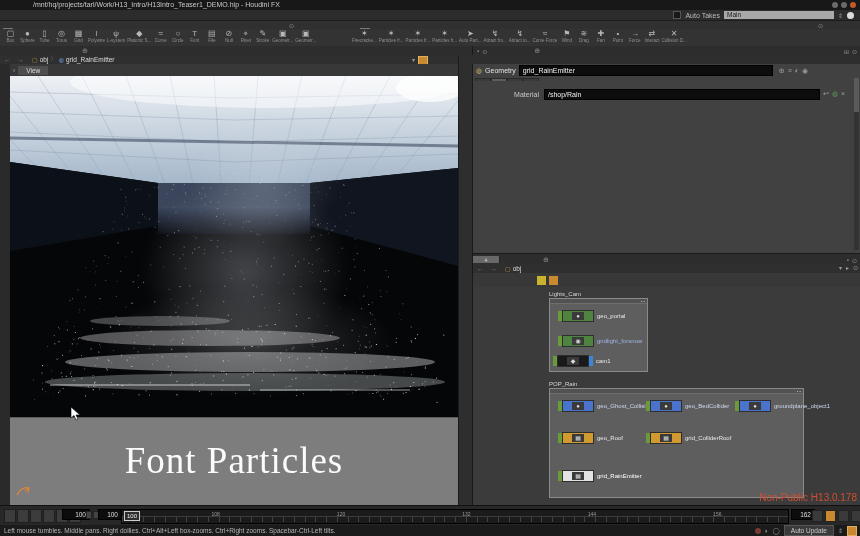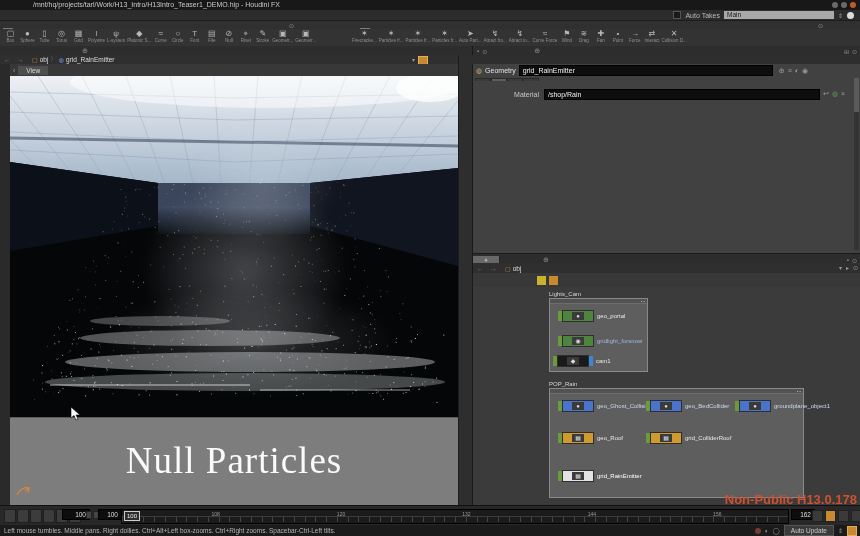--- a/index.html
+++ b/index.html
@@ -97,21 +97,21 @@
   .netbox{position:absolute;background:#5e5e5e;border:1px solid #8a8a8a;}
   .netbox .bar{position:absolute;left:0;top:0;right:0;height:4px;background:#525252;border-bottom:1px solid #6e6e6e;}
   .netbox .bar .dots{position:absolute;right:2px;top:0;font-size:4px;color:#bbb;}
   .boxtitle{position:absolute;font-size:6px;color:#d8d8d8;}
   .nnode{position:absolute;display:flex;align-items:center;height:10px;}
   .nflag{width:4px;height:10px;background:#6a9a3c;display:block;}
   .nbody{width:30px;height:10px;display:flex;align-items:center;justify-content:center;border:1px solid #2e2e2e;}
   .nicon{font-size:6px;color:#0e0e0e;background:#3a3a3a;color:#ddd;width:12px;height:8px;line-height:8px;text-align:center;display:block;}
   .nflag2{width:4px;height:10px;display:block;}
   .nlabel{font-size:6px;color:#e8e8e8;margin-left:3px;white-space:nowrap;}
-  #watermark{left:0;top:0;position:absolute;right:4px;top:205px;left:auto;font-size:13px;color:#cf5030;font-weight:bold;}
+  #watermark{left:0;top:0;position:absolute;right:4px;top:205px;left:auto;font-size:10px;color:#cf5030;font-weight:normal;}
   
   #playbar{left:0;top:505px;width:860px;height:20px;background:#282828;border-top:1px solid #111;}
   #transport{position:absolute;left:4px;top:3px;display:flex;gap:1px;}
   .tbtn{min-width:8px;height:12px;background:#3c3c3c;border:1px solid #1e1e1e;font-size:4.5px;color:#bbb;display:flex;align-items:center;justify-content:center;padding:0 1px;}
   .ffield{background:#0d0d0d;border:1px solid #000;color:#ddd;font-size:6.5px;text-align:right;padding:1px 3px;position:absolute;top:3px;}
   #f1{left:62px;width:20px;}
   #f2{left:98px;width:16px;}
   #f3{left:791px;width:16px;}
   #microbtns{position:absolute;left:86px;top:5px;display:flex;gap:1px;}
   #microbtns i{width:4px;height:6px;background:#444;border:1px solid #222;display:block;}
@@ -453,21 +453,21 @@
         <rect x="250" y="313" width="150" height="2" fill="#ffffff" opacity="0.3"></rect>
       </g>
     </svg>
     <div class="blob b1"></div>
     <div class="blob b2"></div>
     <div class="blob b3"></div>
     <div id="pdots" style="width: 1px; height: 1px; box-shadow: rgba(236, 239, 242, 0.47) 251.3px 217.9px 0px, rgba(236, 239, 242, 0.19) 315.9px 249px 0px, rgba(236, 239, 242, 0.5) 111.8px 137.8px 0px, rgba(236, 239, 242, 0.26) 299.7px 241.7px 0px, rgba(236, 239, 242, 0.71) 63.5px 303.9px 0px, rgba(236, 239, 242, 0.09) 212.1px 161.5px 0px, rgba(236, 239, 242, 0.2) 337.7px 317.6px 0px, rgba(236, 239, 242, 0.26) 168px 230.5px 0px, rgba(236, 239, 242, 0.44) 226.9px 262.2px 0px, rgba(236, 239, 242, 0.47) 59.4px 223.9px 0px, rgba(236, 239, 242, 0.27) 305.4px 292.6px 0px, rgba(236, 239, 242, 0.15) 325.2px 196.8px 0px, rgba(236, 239, 242, 0.3) 317.1px 147px 0px, rgba(236, 239, 242, 0.16) 114px 134.2px 0px, rgba(236, 239, 242, 0.44) 165.4px 235.9px 0px, rgba(236, 239, 242, 0.15) 329.4px 232.2px 0px, rgba(236, 239, 242, 0.42) 175px 116.4px 0px, rgba(236, 239, 242, 0.39) 123.7px 271.7px 0px, rgba(236, 239, 242, 0.18) 137.6px 88.9px 0px, rgba(236, 239, 242, 0.4) 243.4px 317.2px 0px, rgba(236, 239, 242, 0.11) 174.9px 233.1px 0px, rgba(236, 239, 242, 0.17) 301.9px 196px 0px, rgba(236, 239, 242, 0.44) 283.6px 217.1px 0px, rgba(236, 239, 242, 0.09) 220.9px 180.7px 0px, rgba(236, 239, 242, 0.64) 169.6px 210.1px 0px, rgba(236, 239, 242, 0.65) 334.3px 219px 0px, rgba(236, 239, 242, 0.15) 253.6px 219.4px 0px, rgba(236, 239, 242, 0.58) 342.5px 243.3px 0px, rgba(236, 239, 242, 0.2) 282.5px 286.1px 0px, rgba(236, 239, 242, 0.18) 215.8px 113.7px 0px, rgba(236, 239, 242, 0.14) 290.9px 198.2px 0px, rgba(236, 239, 242, 0.1) 236.6px 202.1px 0px, rgba(236, 239, 242, 0.57) 412px 307.4px 0px, rgba(236, 239, 242, 0.21) 232.2px 196.3px 0px, rgba(236, 239, 242, 0.43) 163.3px 108.1px 0px, rgba(236, 239, 242, 0.19) 258.9px 147.2px 0px, rgba(236, 239, 242, 0.16) 309px 288.7px 0px, rgba(236, 239, 242, 0.26) 242.4px 269.4px 0px, rgba(236, 239, 242, 0.14) 335.2px 299.5px 0px, rgba(236, 239, 242, 0.17) 163.3px 130.5px 0px, rgba(236, 239, 242, 0.16) 294.9px 141.4px 0px, rgba(236, 239, 242, 0.06) 192.1px 106.6px 0px, rgba(236, 239, 242, 0.13) 305.3px 110.5px 0px, rgba(236, 239, 242, 0.33) 301px 160.8px 0px, rgba(236, 239, 242, 0.52) 198.6px 253.7px 0px, rgba(236, 239, 242, 0.44) 200.7px 163.9px 0px, rgba(236, 239, 242, 0.12) 345.2px 171.3px 0px, rgba(236, 239, 242, 0.6) 353.2px 219.6px 0px, rgba(236, 239, 242, 0.14) 352.3px 289.3px 0px, rgba(236, 239, 242, 0.32) 194.1px 172.8px 0px, rgba(236, 239, 242, 0.49) 285.9px 238px 0px, rgba(236, 239, 242, 0.25) 258.5px 101.9px 0px, rgba(236, 239, 242, 0.07) 179.5px 120.8px 0px, rgba(236, 239, 242, 0.2) 110.9px 243.8px 0px, rgba(236, 239, 242, 0.06) 267.7px 113.4px 0px, rgba(236, 239, 242, 0.35) 84.9px 289px 0px, rgba(236, 239, 242, 0.49) 182.1px 245.7px 0px, rgba(236, 239, 242, 0.1) 340px 241.3px 0px, rgba(236, 239, 242, 0.24) 131px 95.5px 0px, rgba(236, 239, 242, 0.35) 105.2px 265.4px 0px, rgba(236, 239, 242, 0.4) 118.1px 152.4px 0px, rgba(236, 239, 242, 0.36) 107.7px 244.5px 0px, rgba(236, 239, 242, 0.1) 311.1px 122.7px 0px, rgba(236, 239, 242, 0.26) 376.5px 215.2px 0px, rgba(236, 239, 242, 0.14) 254.2px 261.3px 0px, rgba(236, 239, 242, 0.28) 85.1px 208.4px 0px, rgba(236, 239, 242, 0.25) 120.5px 226.6px 0px, rgba(236, 239, 242, 0.32) 247.3px 182.4px 0px, rgba(236, 239, 242, 0.34) 215.2px 117.4px 0px, rgba(236, 239, 242, 0.37) 292.5px 108.8px 0px, rgba(236, 239, 242, 0.16) 307.4px 239.5px 0px, rgba(236, 239, 242, 0.25) 364.3px 243.2px 0px, rgba(236, 239, 242, 0.51) 273.2px 198.2px 0px, rgba(236, 239, 242, 0.41) 249.9px 106.8px 0px, rgba(236, 239, 242, 0.1) 117.2px 128.2px 0px, rgba(236, 239, 242, 0.31) 336.3px 154.4px 0px, rgba(236, 239, 242, 0.2) 282.3px 213.2px 0px, rgba(236, 239, 242, 0.53) 268.7px 226.9px 0px, rgba(236, 239, 242, 0.21) 317.7px 308.9px 0px, rgba(236, 239, 242, 0.12) 329.1px 141px 0px, rgba(236, 239, 242, 0.09) 328.2px 176px 0px, rgba(236, 239, 242, 0.27) 160.5px 222.7px 0px, rgba(236, 239, 242, 0.22) 183.3px 159.6px 0px, rgba(236, 239, 242, 0.45) 94.7px 179.2px 0px, rgba(236, 239, 242, 0.33) 333.6px 291.8px 0px, rgba(236, 239, 242, 0.15) 168.6px 154.3px 0px, rgba(236, 239, 242, 0.4) 119.4px 307.5px 0px, rgba(236, 239, 242, 0.45) 351.1px 232.3px 0px, rgba(236, 239, 242, 0.13) 340.4px 149.6px 0px, rgba(236, 239, 242, 0.56) 313.9px 212.7px 0px, rgba(236, 239, 242, 0.43) 132px 137.9px 0px, rgba(236, 239, 242, 0.6) 52.6px 312px 0px, rgba(236, 239, 242, 0.29) 253.2px 165.8px 0px, rgba(236, 239, 242, 0.14) 70.5px 309.7px 0px, rgba(236, 239, 242, 0.43) 246.6px 157.7px 0px, rgba(236, 239, 242, 0.61) 167.6px 239.8px 0px, rgba(236, 239, 242, 0.47) 280.2px 309.5px 0px, rgba(236, 239, 242, 0.19) 315.9px 117.8px 0px, rgba(236, 239, 242, 0.46) 173.7px 170.6px 0px, rgba(236, 239, 242, 0.66) 213.4px 295px 0px, rgba(236, 239, 242, 0.38) 301.8px 89.9px 0px, rgba(236, 239, 242, 0.29) 299.9px 163.7px 0px, rgba(236, 239, 242, 0.41) 212.4px 176.3px 0px, rgba(236, 239, 242, 0.46) 288.1px 185.3px 0px, rgba(236, 239, 242, 0.28) 307.6px 115.4px 0px, rgba(236, 239, 242, 0.5) 324.6px 149.7px 0px, rgba(236, 239, 242, 0.17) 406.2px 285.1px 0px, rgba(236, 239, 242, 0.51) 188.4px 170.8px 0px, rgba(236, 239, 242, 0.25) 390.5px 243.2px 0px, rgba(236, 239, 242, 0.34) 189.2px 116.9px 0px, rgba(236, 239, 242, 0.53) 368.9px 171.9px 0px, rgba(236, 239, 242, 0.48) 306.4px 173.4px 0px, rgba(236, 239, 242, 0.17) 246px 187.6px 0px, rgba(236, 239, 242, 0.43) 84.5px 305.7px 0px, rgba(236, 239, 242, 0.62) 135.7px 314.3px 0px, rgba(236, 239, 242, 0.52) 260.9px 189.7px 0px, rgba(236, 239, 242, 0.1) 189.7px 136.1px 0px, rgba(236, 239, 242, 0.18) 214.4px 182.9px 0px, rgba(236, 239, 242, 0.12) 186.2px 153.5px 0px, rgba(236, 239, 242, 0.26) 102.9px 274.1px 0px, rgba(236, 239, 242, 0.31) 354px 194px 0px, rgba(236, 239, 242, 0.7) 320px 259.3px 0px, rgba(236, 239, 242, 0.52) 347.7px 264.8px 0px, rgba(236, 239, 242, 0.71) 237.4px 298.3px 0px, rgba(236, 239, 242, 0.2) 309.8px 147px 0px, rgba(236, 239, 242, 0.24) 85.2px 310px 0px, rgba(236, 239, 242, 0.12) 233.8px 94.8px 0px, rgba(236, 239, 242, 0.59) 296.4px 290.1px 0px, rgba(236, 239, 242, 0.43) 115.2px 120.7px 0px, rgba(236, 239, 242, 0.51) 298.4px 186.6px 0px, rgba(236, 239, 242, 0.08) 243.5px 178.5px 0px, rgba(236, 239, 242, 0.64) 360.8px 269.6px 0px, rgba(236, 239, 242, 0.46) 233.8px 202.6px 0px, rgba(236, 239, 242, 0.61) 281.7px 272.4px 0px, rgba(236, 239, 242, 0.25) 345.1px 305.5px 0px, rgba(236, 239, 242, 0.35) 263.8px 181.5px 0px, rgba(236, 239, 242, 0.42) 332.9px 108.3px 0px, rgba(236, 239, 242, 0.22) 164.5px 228.5px 0px, rgba(236, 239, 242, 0.39) 328.5px 194.7px 0px, rgba(236, 239, 242, 0.34) 140.2px 188.5px 0px, rgba(236, 239, 242, 0.15) 290.4px 121px 0px, rgba(236, 239, 242, 0.52) 86.7px 281.9px 0px, rgba(236, 239, 242, 0.15) 349.3px 221.7px 0px, rgba(236, 239, 242, 0.56) 100.2px 250.9px 0px, rgba(236, 239, 242, 0.41) 242.6px 208.6px 0px, rgba(236, 239, 242, 0.43) 308.6px 172px 0px, rgba(236, 239, 242, 0.44) 206.7px 170.2px 0px, rgba(236, 239, 242, 0.28) 219.3px 147.7px 0px, rgba(236, 239, 242, 0.18) 97.5px 186.9px 0px, rgba(236, 239, 242, 0.79) 313.7px 297.9px 0px, rgba(236, 239, 242, 0.29) 36.9px 269.9px 0px, rgba(236, 239, 242, 0.44) 190px 267.8px 0px, rgba(236, 239, 242, 0.43) 343.3px 182.9px 0px, rgba(236, 239, 242, 0.22) 259.8px 261px 0px, rgba(236, 239, 242, 0.64) 77.8px 310.4px 0px, rgba(236, 239, 242, 0.15) 211.2px 280.9px 0px, rgba(236, 239, 242, 0.27) 194.7px 119.9px 0px, rgba(236, 239, 242, 0.36) 344.4px 190.4px 0px, rgba(236, 239, 242, 0.24) 56.3px 245.1px 0px, rgba(236, 239, 242, 0.46) 307.4px 147.8px 0px, rgba(236, 239, 242, 0.5) 168.2px 154.2px 0px, rgba(236, 239, 242, 0.07) 137.9px 101.2px 0px, rgba(236, 239, 242, 0.11) 71.2px 226.5px 0px, rgba(236, 239, 242, 0.3) 240.6px 155px 0px, rgba(236, 239, 242, 0.63) 407px 258.1px 0px, rgba(236, 239, 242, 0.48) 317.8px 194px 0px, rgba(236, 239, 242, 0.13) 223.2px 126.2px 0px, rgba(236, 239, 242, 0.23) 144px 110.8px 0px, rgba(236, 239, 242, 0.49) 119.5px 280.7px 0px, rgba(236, 239, 242, 0.21) 386px 310.3px 0px, rgba(236, 239, 242, 0.08) 280.9px 152.7px 0px, rgba(236, 239, 242, 0.5) 290.4px 210px 0px, rgba(236, 239, 242, 0.63) 144.3px 225.3px 0px, rgba(236, 239, 242, 0.14) 216.4px 111.1px 0px, rgba(236, 239, 242, 0.82) 399.9px 310.1px 0px, rgba(236, 239, 242, 0.35) 217.9px 284.2px 0px, rgba(236, 239, 242, 0.11) 337.2px 129.7px 0px, rgba(236, 239, 242, 0.47) 309.9px 205px 0px, rgba(236, 239, 242, 0.21) 90px 270.5px 0px, rgba(236, 239, 242, 0.26) 129.7px 112.8px 0px, rgba(236, 239, 242, 0.7) 251.8px 263.8px 0px, rgba(236, 239, 242, 0.29) 114.3px 131.5px 0px, rgba(236, 239, 242, 0.36) 182.4px 222px 0px, rgba(236, 239, 242, 0.43) 92.6px 155.2px 0px, rgba(236, 239, 242, 0.62) 157.7px 290.1px 0px, rgba(236, 239, 242, 0.14) 185.4px 122.4px 0px, rgba(236, 239, 242, 0.11) 198.5px 162.7px 0px, rgba(236, 239, 242, 0.18) 222.6px 310.5px 0px, rgba(236, 239, 242, 0.63) 61.1px 300px 0px, rgba(236, 239, 242, 0.19) 187.9px 255.8px 0px, rgba(236, 239, 242, 0.69) 325.6px 272.3px 0px, rgba(236, 239, 242, 0.67) 64.9px 256px 0px, rgba(236, 239, 242, 0.38) 146.5px 278.7px 0px, rgba(236, 239, 242, 0.47) 414.7px 305.2px 0px, rgba(236, 239, 242, 0.38) 246px 185.4px 0px, rgba(236, 239, 242, 0.46) 307.7px 148.6px 0px, rgba(236, 239, 242, 0.28) 173.9px 125.4px 0px, rgba(236, 239, 242, 0.22) 355.4px 251.2px 0px, rgba(236, 239, 242, 0.13) 79.7px 195.2px 0px, rgba(236, 239, 242, 0.32) 319.3px 111.6px 0px, rgba(236, 239, 242, 0.39) 210.4px 92.4px 0px, rgba(236, 239, 242, 0.33) 49.1px 252.3px 0px, rgba(236, 239, 242, 0.7) 385.6px 265.8px 0px, rgba(236, 239, 242, 0.32) 223.7px 96.9px 0px, rgba(236, 239, 242, 0.82) 345.6px 314.1px 0px, rgba(236, 239, 242, 0.18) 329.9px 121.4px 0px, rgba(236, 239, 242, 0.32) 414.4px 310px 0px, rgba(236, 239, 242, 0.71) 44.3px 267.3px 0px, rgba(236, 239, 242, 0.34) 98.1px 181px 0px, rgba(236, 239, 242, 0.74) 383.3px 306.1px 0px, rgba(236, 239, 242, 0.62) 243.2px 220.2px 0px, rgba(236, 239, 242, 0.75) 397.6px 281px 0px, rgba(236, 239, 242, 0.57) 341.6px 253.9px 0px, rgba(236, 239, 242, 0.18) 57.8px 275.6px 0px, rgba(236, 239, 242, 0.61) 161px 296.3px 0px, rgba(236, 239, 242, 0.47) 206.1px 139.9px 0px, rgba(236, 239, 242, 0.15) 256.5px 137.8px 0px, rgba(236, 239, 242, 0.19) 102px 152.7px 0px, rgba(236, 239, 242, 0.17) 199.9px 112.1px 0px, rgba(236, 239, 242, 0.21) 247.6px 281.7px 0px, rgba(236, 239, 242, 0.17) 139px 118.5px 0px, rgba(236, 239, 242, 0.48) 207.2px 132.2px 0px, rgba(236, 239, 242, 0.11) 221.1px 167.3px 0px, rgba(236, 239, 242, 0.25) 156.3px 117.2px 0px, rgba(236, 239, 242, 0.56) 82.6px 299.1px 0px, rgba(236, 239, 242, 0.21) 111px 153.7px 0px, rgba(236, 239, 242, 0.29) 189.3px 104.3px 0px, rgba(236, 239, 242, 0.34) 149.7px 170.8px 0px, rgba(236, 239, 242, 0.41) 121.3px 175.6px 0px, rgba(236, 239, 242, 0.32) 60.7px 295.3px 0px, rgba(236, 239, 242, 0.38) 278.8px 115.7px 0px, rgba(236, 239, 242, 0.36) 95.2px 203.9px 0px, rgba(236, 239, 242, 0.39) 303.4px 129.1px 0px, rgba(236, 239, 242, 0.24) 393.4px 295.4px 0px, rgba(236, 239, 242, 0.11) 156.6px 130.3px 0px, rgba(236, 239, 242, 0.47) 315.2px 194.7px 0px, rgba(236, 239, 242, 0.83) 166.5px 304.9px 0px, rgba(236, 239, 242, 0.36) 253.3px 293.1px 0px, rgba(236, 239, 242, 0.39) 305px 142.9px 0px, rgba(236, 239, 242, 0.33) 163px 178px 0px, rgba(236, 239, 242, 0.14) 42.9px 317.5px 0px, rgba(236, 239, 242, 0.13) 103.2px 211.4px 0px, rgba(236, 239, 242, 0.26) 211.9px 97.8px 0px, rgba(236, 239, 242, 0.23) 313px 194.7px 0px, rgba(236, 239, 242, 0.3) 249.5px 158.2px 0px, rgba(236, 239, 242, 0.3) 233.1px 145.9px 0px, rgba(236, 239, 242, 0.44) 392.4px 227.3px 0px, rgba(236, 239, 242, 0.36) 246.5px 119.5px 0px, rgba(236, 239, 242, 0.1) 145.6px 157.3px 0px, rgba(236, 239, 242, 0.33) 335.1px 138.6px 0px, rgba(236, 239, 242, 0.66) 401.1px 265.6px 0px, rgba(236, 239, 242, 0.32) 110.5px 113px 0px, rgba(236, 239, 242, 0.56) 107.6px 166.4px 0px, rgba(236, 239, 242, 0.49) 68.8px 261px 0px, rgba(236, 239, 242, 0.3) 298.6px 256.9px 0px, rgba(236, 239, 242, 0.08) 217.1px 116.4px 0px, rgba(236, 239, 242, 0.31) 194.7px 128.3px 0px, rgba(236, 239, 242, 0.44) 74.1px 292.5px 0px, rgba(236, 239, 242, 0.52) 377.9px 200.4px 0px, rgba(236, 239, 242, 0.23) 389.2px 237.2px 0px, rgba(236, 239, 242, 0.46) 182px 176.5px 0px, rgba(236, 239, 242, 0.42) 105.6px 240px 0px, rgba(236, 239, 242, 0.62) 172.6px 262.9px 0px, rgba(236, 239, 242, 0.25) 214.5px 143.7px 0px, rgba(236, 239, 242, 0.37) 301.8px 187.8px 0px, rgba(236, 239, 242, 0.27) 285.1px 113.6px 0px, rgba(236, 239, 242, 0.13) 210.7px 151.1px 0px, rgba(236, 239, 242, 0.44) 275.9px 273.6px 0px, rgba(236, 239, 242, 0.22) 268.9px 234px 0px, rgba(236, 239, 242, 0.6) 170.7px 247.5px 0px, rgba(236, 239, 242, 0.34) 315.6px 212.7px 0px, rgba(236, 239, 242, 0.23) 282px 178.8px 0px, rgba(236, 239, 242, 0.45) 331.7px 171.7px 0px, rgba(236, 239, 242, 0.3) 236px 103.3px 0px, rgba(236, 239, 242, 0.08) 135.6px 142px 0px, rgba(236, 239, 242, 0.51) 213.2px 225.2px 0px, rgba(236, 239, 242, 0.31) 128.7px 145.9px 0px, rgba(236, 239, 242, 0.62) 31.5px 296.5px 0px, rgba(236, 239, 242, 0.32) 138.9px 271.9px 0px, rgba(236, 239, 242, 0.73) 234px 271.7px 0px, rgba(236, 239, 242, 0.1) 158.1px 141.2px 0px, rgba(236, 239, 242, 0.43) 185.6px 161.6px 0px, rgba(236, 239, 242, 0.36) 263.8px 111.1px 0px, rgba(236, 239, 242, 0.37) 338.8px 126.7px 0px, rgba(236, 239, 242, 0.49) 400.7px 250.5px 0px, rgba(236, 239, 242, 0.2) 163.3px 104.7px 0px, rgba(236, 239, 242, 0.2) 115.6px 124.7px 0px, rgba(236, 239, 242, 0.25) 69.3px 235.6px 0px, rgba(236, 239, 242, 0.28) 340.8px 136.3px 0px, rgba(236, 239, 242, 0.58) 285px 189.6px 0px, rgba(236, 239, 242, 0.24) 358.7px 317px 0px, rgba(236, 239, 242, 0.35) 274.6px 95.3px 0px, rgba(236, 239, 242, 0.37) 361.9px 238.2px 0px, rgba(236, 239, 242, 0.65) 121.7px 226.7px 0px, rgba(236, 239, 242, 0.56) 263.1px 298.4px 0px, rgba(236, 239, 242, 0.18) 300.7px 115.9px 0px, rgba(236, 239, 242, 0.11) 113.5px 255.2px 0px, rgba(236, 239, 242, 0.35) 83.1px 184.6px 0px, rgba(236, 239, 242, 0.6) 187.4px 254.3px 0px, rgba(236, 239, 242, 0.31) 158.5px 96.5px 0px, rgba(236, 239, 242, 0.21) 318.1px 156.6px 0px, rgba(236, 239, 242, 0.25) 126.6px 112.6px 0px, rgba(236, 239, 242, 0.24) 194.8px 118px 0px, rgba(236, 239, 242, 0.65) 415px 290.5px 0px, rgba(236, 239, 242, 0.13) 246.4px 131.1px 0px, rgba(236, 239, 242, 0.71) 274px 257.1px 0px, rgba(236, 239, 242, 0.37) 165.5px 136.2px 0px, rgba(236, 239, 242, 0.3) 22.9px 303.6px 0px, rgba(236, 239, 242, 0.08) 113.8px 169.9px 0px, rgba(236, 239, 242, 0.61) 258.6px 255.5px 0px, rgba(236, 239, 242, 0.11) 263.8px 127.1px 0px, rgba(236, 239, 242, 0.4) 184.7px 306.1px 0px, rgba(236, 239, 242, 0.37) 172.6px 178px 0px, rgba(236, 239, 242, 0.23) 68.8px 233.2px 0px, rgba(236, 239, 242, 0.74) 426.5px 325.9px 0px, rgba(236, 239, 242, 0.3) 287.9px 128px 0px, rgba(236, 239, 242, 0.31) 145.2px 240.5px 0px, rgba(236, 239, 242, 0.53) 339.9px 202.4px 0px, rgba(236, 239, 242, 0.18) 175.6px 117.6px 0px, rgba(236, 239, 242, 0.14) 188.2px 106.3px 0px, rgba(236, 239, 242, 0.29) 370px 297.9px 0px, rgba(236, 239, 242, 0.23) 188.9px 115.7px 0px, rgba(236, 239, 242, 0.35) 266.3px 138.9px 0px, rgba(236, 239, 242, 0.2) 274.8px 144.1px 0px, rgba(236, 239, 242, 0.19) 284.1px 123.3px 0px, rgba(236, 239, 242, 0.14) 266.4px 127.1px 0px, rgba(236, 239, 242, 0.32) 147.4px 111.1px 0px, rgba(236, 239, 242, 0.13) 214.8px 278.2px 0px, rgba(236, 239, 242, 0.41) 144.7px 150.9px 0px, rgba(236, 239, 242, 0.29) 115.5px 230.7px 0px, rgba(236, 239, 242, 0.13) 278.8px 156.6px 0px, rgba(236, 239, 242, 0.23) 197.1px 243.3px 0px, rgba(236, 239, 242, 0.49) 184.2px 172.5px 0px, rgba(236, 239, 242, 0.52) 159.9px 298.7px 0px, rgba(236, 239, 242, 0.52) 123.9px 266.2px 0px, rgba(236, 239, 242, 0.61) 360.1px 247.9px 0px, rgba(236, 239, 242, 0.12) 256.2px 239.7px 0px, rgba(236, 239, 242, 0.45) 343.3px 136.5px 0px, rgba(236, 239, 242, 0.08) 201.6px 91.6px 0px, rgba(236, 239, 242, 0.25) 75.2px 191.2px 0px, rgba(236, 239, 242, 0.61) 89.6px 222.1px 0px, rgba(236, 239, 242, 0.12) 239.7px 265.9px 0px, rgba(236, 239, 242, 0.37) 221.4px 202px 0px, rgba(236, 239, 242, 0.22) 103.6px 145.1px 0px, rgba(236, 239, 242, 0.37) 251.8px 102.9px 0px, rgba(236, 239, 242, 0.62) 238.9px 278.9px 0px, rgba(236, 239, 242, 0.44) 169.3px 182.2px 0px, rgba(236, 239, 242, 0.6) 133.1px 205.8px 0px, rgba(236, 239, 242, 0.32) 221.2px 243.1px 0px, rgba(236, 239, 242, 0.47) 304.9px 264.1px 0px, rgba(236, 239, 242, 0.1) 247.3px 112px 0px, rgba(236, 239, 242, 0.27) 24px 323.2px 0px, rgba(236, 239, 242, 0.24) 254.1px 231.1px 0px, rgba(236, 239, 242, 0.34) 330.8px 97.5px 0px, rgba(236, 239, 242, 0.07) 158.1px 126.6px 0px, rgba(236, 239, 242, 0.33) 298.4px 281.5px 0px, rgba(236, 239, 242, 0.31) 376.8px 269.5px 0px, rgba(236, 239, 242, 0.25) 327.4px 265.4px 0px, rgba(236, 239, 242, 0.38) 237.7px 252.1px 0px, rgba(236, 239, 242, 0.41) 85.2px 305.6px 0px, rgba(236, 239, 242, 0.32) 247.6px 270.6px 0px, rgba(236, 239, 242, 0.57) 211.1px 294.8px 0px, rgba(236, 239, 242, 0.17) 316.8px 153.3px 0px, rgba(236, 239, 242, 0.34) 316.2px 151.5px 0px, rgba(236, 239, 242, 0.73) 362.3px 317px 0px, rgba(236, 239, 242, 0.17) 256.4px 128.6px 0px, rgba(236, 239, 242, 0.42) 126.7px 258.7px 0px, rgba(236, 239, 242, 0.19) 200.3px 111.4px 0px, rgba(236, 239, 242, 0.25) 147.6px 244.5px 0px, rgba(236, 239, 242, 0.35) 303.2px 159.8px 0px, rgba(236, 239, 242, 0.54) 100.9px 306.1px 0px, rgba(236, 239, 242, 0.4) 278.4px 309.9px 0px, rgba(236, 239, 242, 0.4) 375.4px 194.1px 0px, rgba(236, 239, 242, 0.67) 32px 312.6px 0px, rgba(236, 239, 242, 0.21) 336.3px 283.7px 0px, rgba(236, 239, 242, 0.26) 74.1px 233.5px 0px, rgba(236, 239, 242, 0.33) 286px 105.8px 0px, rgba(236, 239, 242, 0.39) 158.7px 212.9px 0px, rgba(236, 239, 242, 0.46) 346.8px 177px 0px, rgba(236, 239, 242, 0.25) 230.5px 194.6px 0px, rgba(236, 239, 242, 0.61) 298.2px 241.7px 0px, rgba(236, 239, 242, 0.42) 142px 287.6px 0px, rgba(236, 239, 242, 0.47) 200.3px 125.4px 0px, rgba(236, 239, 242, 0.1) 175.4px 145.7px 0px, rgba(236, 239, 242, 0.26) 302.4px 145.8px 0px, rgba(236, 239, 242, 0.62) 364.1px 252.4px 0px, rgba(236, 239, 242, 0.39) 189.9px 214.7px 0px, rgba(236, 239, 242, 0.39) 310.6px 158.7px 0px, rgba(236, 239, 242, 0.09) 172.2px 114px 0px, rgba(236, 239, 242, 0.42) 370.4px 220.1px 0px, rgba(236, 239, 242, 0.45) 159.7px 240.1px 0px, rgba(236, 239, 242, 0.35) 354.3px 277.3px 0px, rgba(236, 239, 242, 0.18) 268.2px 206.3px 0px, rgba(236, 239, 242, 0.16) 48px 282px 0px, rgba(236, 239, 242, 0.1) 199.4px 102px 0px, rgba(236, 239, 242, 0.38) 240.4px 96.7px 0px, rgba(236, 239, 242, 0.37) 186px 239.2px 0px, rgba(236, 239, 242, 0.26) 299.8px 301.7px 0px, rgba(236, 239, 242, 0.36) 82.3px 301px 0px, rgba(236, 239, 242, 0.61) 217.8px 238.7px 0px, rgba(236, 239, 242, 0.33) 159.9px 264.2px 0px, rgba(236, 239, 242, 0.6) 97.7px 283.4px 0px, rgba(236, 239, 242, 0.49) 164px 156.3px 0px, rgba(236, 239, 242, 0.38) 315.7px 299.2px 0px, rgba(236, 239, 242, 0.26) 362px 226px 0px, rgba(236, 239, 242, 0.26) 213.4px 147.1px 0px, rgba(236, 239, 242, 0.21) 85px 195.4px 0px, rgba(236, 239, 242, 0.65) 248.8px 249.9px 0px, rgba(236, 239, 242, 0.28) 312.2px 263.1px 0px, rgba(236, 239, 242, 0.14) 304.7px 204.3px 0px, rgba(236, 239, 242, 0.14) 170.3px 99.8px 0px, rgba(236, 239, 242, 0.13) 271.5px 98.3px 0px, rgba(236, 239, 242, 0.39) 62px 222.3px 0px, rgba(236, 239, 242, 0.44) 281.7px 303px 0px, rgba(236, 239, 242, 0.38) 165.4px 279.6px 0px, rgba(236, 239, 242, 0.21) 299.5px 195px 0px, rgba(236, 239, 242, 0.52) 321.5px 153.6px 0px, rgba(236, 239, 242, 0.25) 232.1px 150.8px 0px, rgba(236, 239, 242, 0.37) 207.4px 164.3px 0px, rgba(236, 239, 242, 0.24) 134.4px 140.4px 0px, rgba(236, 239, 242, 0.17) 117px 139.5px 0px, rgba(236, 239, 242, 0.39) 377px 316.9px 0px, rgba(236, 239, 242, 0.32) 359px 265.4px 0px, rgba(236, 239, 242, 0.24) 393.7px 291px 0px, rgba(236, 239, 242, 0.35) 148.3px 144.9px 0px, rgba(236, 239, 242, 0.16) 189.6px 134.2px 0px, rgba(236, 239, 242, 0.12) 306.2px 184.8px 0px, rgba(236, 239, 242, 0.35) 313.4px 226.8px 0px, rgba(236, 239, 242, 0.19) 176.4px 227.1px 0px, rgba(236, 239, 242, 0.24) 237.6px 225px 0px, rgba(236, 239, 242, 0.34) 233.8px 131.3px 0px, rgba(236, 239, 242, 0.34) 75px 220.3px 0px, rgba(236, 239, 242, 0.34) 333.7px 108.9px 0px, rgba(236, 239, 242, 0.82) 215.9px 297.6px 0px, rgba(236, 239, 242, 0.73) 88.3px 275.6px 0px, rgba(236, 239, 242, 0.26) 369.9px 214.1px 0px, rgba(236, 239, 242, 0.2) 352.7px 250.1px 0px, rgba(236, 239, 242, 0.37) 127.9px 199.1px 0px, rgba(236, 239, 242, 0.06) 190.5px 90.5px 0px, rgba(236, 239, 242, 0.41) 192.7px 111.4px 0px, rgba(236, 239, 242, 0.17) 289.8px 132.1px 0px, rgba(236, 239, 242, 0.5) 179.3px 209.5px 0px, rgba(236, 239, 242, 0.28) 32px 306.6px 0px, rgba(236, 239, 242, 0.37) 124.9px 113.4px 0px, rgba(236, 239, 242, 0.36) 70.9px 302.2px 0px, rgba(236, 239, 242, 0.22) 357px 210.5px 0px, rgba(236, 239, 242, 0.24) 336.5px 290.4px 0px, rgba(236, 239, 242, 0.39) 207.2px 243.1px 0px, rgba(236, 239, 242, 0.41) 157.3px 159.1px 0px, rgba(236, 239, 242, 0.47) 238.8px 145.1px 0px, rgba(236, 239, 242, 0.34) 173.8px 108px 0px, rgba(236, 239, 242, 0.51) 301.6px 267.7px 0px, rgba(236, 239, 242, 0.34) 293.5px 182.7px 0px, rgba(236, 239, 242, 0.15) 209.3px 113.4px 0px, rgba(236, 239, 242, 0.64) 299.4px 281.5px 0px, rgba(236, 239, 242, 0.08) 246.1px 99.5px 0px, rgba(236, 239, 242, 0.39) 67.4px 213.4px 0px, rgba(236, 239, 242, 0.33) 190.9px 122.1px 0px, rgba(236, 239, 242, 0.16) 125.4px 255.2px 0px, rgba(236, 239, 242, 0.44) 309.7px 278.8px 0px, rgba(236, 239, 242, 0.11) 258.2px 106.5px 0px, rgba(236, 239, 242, 0.4) 48px 250.8px 0px, rgba(236, 239, 242, 0.34) 105.9px 219.9px 0px, rgba(236, 239, 242, 0.46) 138.9px 142.6px 0px, rgba(236, 239, 242, 0.62) 56.9px 253.5px 0px, rgba(236, 239, 242, 0.59) 122.7px 205.3px 0px, rgba(236, 239, 242, 0.35) 370.4px 319.6px 0px, rgba(236, 239, 242, 0.28) 212.9px 137.7px 0px, rgba(236, 239, 242, 0.14) 131.4px 308.4px 0px, rgba(236, 239, 242, 0.16) 278.5px 99.4px 0px, rgba(236, 239, 242, 0.69) 344.7px 276.1px 0px, rgba(236, 239, 242, 0.33) 174.9px 191.8px 0px, rgba(236, 239, 242, 0.25) 233.1px 117.4px 0px, rgba(236, 239, 242, 0.52) 220.3px 174.8px 0px, rgba(236, 239, 242, 0.59) 186.7px 228.8px 0px, rgba(236, 239, 242, 0.15) 326.8px 105.7px 0px, rgba(236, 239, 242, 0.25) 149.3px 101.5px 0px, rgba(236, 239, 242, 0.45) 275.5px 118.7px 0px, rgba(236, 239, 242, 0.11) 202.2px 100.3px 0px, rgba(236, 239, 242, 0.32) 236px 144.9px 0px, rgba(236, 239, 242, 0.28) 224.8px 113.1px 0px, rgba(236, 239, 242, 0.1) 223.6px 156.7px 0px, rgba(236, 239, 242, 0.64) 359.8px 236.5px 0px, rgba(236, 239, 242, 0.41) 193.6px 177.3px 0px, rgba(236, 239, 242, 0.15) 311.4px 184.2px 0px, rgba(236, 239, 242, 0.57) 181.5px 307.2px 0px, rgba(236, 239, 242, 0.3) 241.6px 103.2px 0px, rgba(236, 239, 242, 0.64) 392.8px 316.8px 0px, rgba(236, 239, 242, 0.42) 161.9px 113.1px 0px, rgba(236, 239, 242, 0.33) 102.4px 317.3px 0px, rgba(236, 239, 242, 0.81) 84px 306.5px 0px, rgba(236, 239, 242, 0.2) 402.4px 312.7px 0px, rgba(236, 239, 242, 0.3) 302.5px 270px 0px, rgba(236, 239, 242, 0.46) 110.3px 194.8px 0px, rgba(236, 239, 242, 0.57) 214.5px 209.7px 0px, rgba(236, 239, 242, 0.26) 289px 265.4px 0px, rgba(236, 239, 242, 0.65) 292.8px 317.3px 0px, rgba(236, 239, 242, 0.37) 265.6px 124.3px 0px, rgba(236, 239, 242, 0.12) 421.5px 302px 0px, rgba(236, 239, 242, 0.71) 373.1px 322.8px 0px, rgba(236, 239, 242, 0.21) 336.2px 212.5px 0px, rgba(236, 239, 242, 0.23) 132.8px 261px 0px, rgba(236, 239, 242, 0.38) 344.7px 162.4px 0px, rgba(236, 239, 242, 0.11) 87.2px 231.3px 0px, rgba(236, 239, 242, 0.07) 298.7px 88.7px 0px, rgba(236, 239, 242, 0.17) 400.4px 315.2px 0px, rgba(236, 239, 242, 0.14) 115.2px 179.9px 0px, rgba(236, 239, 242, 0.21) 85.8px 189.6px 0px, rgba(236, 239, 242, 0.28) 208px 125.5px 0px, rgba(236, 239, 242, 0.3) 246.1px 210.4px 0px, rgba(236, 239, 242, 0.44) 127.9px 210.8px 0px, rgba(236, 239, 242, 0.22) 106.4px 204.7px 0px, rgba(236, 239, 242, 0.13) 167.6px 185px 0px, rgba(236, 239, 242, 0.55) 81.9px 252.4px 0px, rgba(236, 239, 242, 0.14) 243.7px 122.8px 0px, rgba(236, 239, 242, 0.24) 153.2px 190.6px 0px, rgba(236, 239, 242, 0.39) 71.4px 301.9px 0px, rgba(236, 239, 242, 0.11) 330.2px 115.7px 0px, rgba(236, 239, 242, 0.65) 358.3px 228px 0px, rgba(236, 239, 242, 0.09) 152.4px 99.5px 0px, rgba(245, 246, 248, 0.38) 359.2px 271.2px 0px, rgba(245, 246, 248, 0.76) 285.4px 301.8px 0px, rgba(245, 246, 248, 0.63) 383.7px 282.9px 0px, rgba(245, 246, 248, 0.86) 111.8px 309.1px 0px, rgba(245, 246, 248, 0.71) 363.8px 298.7px 0px, rgba(245, 246, 248, 0.27) 63.7px 249.9px 0px, rgba(245, 246, 248, 0.5) 181.6px 261px 0px, rgba(245, 246, 248, 0.8) 250.6px 262.4px 0px, rgba(245, 246, 248, 0.72) 403.2px 306px 0px, rgba(245, 246, 248, 0.42) 356.6px 300.7px 0px, rgba(245, 246, 248, 0.54) 334px 297.2px 0px, rgba(245, 246, 248, 0.75) 395.6px 316.1px 0px, rgba(245, 246, 248, 0.4) 283.5px 271.4px 0px, rgba(245, 246, 248, 0.72) 61.8px 267.4px 0px, rgba(245, 246, 248, 0.42) 48px 265.3px 0px, rgba(245, 246, 248, 0.64) 367.7px 315.4px 0px, rgba(245, 246, 248, 0.5) 127.6px 275.4px 0px, rgba(245, 246, 248, 0.39) 89.1px 267.8px 0px, rgba(245, 246, 248, 0.36) 379.7px 308.5px 0px, rgba(245, 246, 248, 0.88) 279.3px 293.4px 0px, rgba(245, 246, 248, 0.83) 139.7px 306.3px 0px, rgba(245, 246, 248, 0.22) 127.8px 280.4px 0px, rgba(245, 246, 248, 0.62) 278.9px 280.9px 0px, rgba(245, 246, 248, 0.67) 151.9px 280.3px 0px, rgba(245, 246, 248, 0.21) 157.6px 269.2px 0px, rgba(245, 246, 248, 0.45) 123.7px 281.5px 0px, rgba(245, 246, 248, 0.43) 43.8px 258.9px 0px, rgba(245, 246, 248, 0.76) 175.8px 280.2px 0px, rgba(245, 246, 248, 0.81) 108.9px 248.3px 0px, rgba(245, 246, 248, 0.85) 404.9px 262px 0px, rgba(245, 246, 248, 0.73) 203px 299.5px 0px, rgba(245, 246, 248, 0.65) 98.5px 284.3px 0px, rgba(245, 246, 248, 0.87) 380.9px 312.8px 0px, rgba(245, 246, 248, 0.29) 260px 319.4px 0px, rgba(245, 246, 248, 0.89) 355.7px 258.7px 0px, rgba(245, 246, 248, 0.74) 426.1px 301.6px 0px, rgba(245, 246, 248, 0.45) 205.1px 256.6px 0px, rgba(245, 246, 248, 0.28) 281.8px 279.5px 0px, rgba(245, 246, 248, 0.77) 55.8px 299.8px 0px, rgba(245, 246, 248, 0.63) 251.8px 304.2px 0px, rgba(245, 246, 248, 0.26) 365.5px 313.8px 0px, rgba(245, 246, 248, 0.73) 106.9px 308px 0px, rgba(245, 246, 248, 0.33) 189.8px 307.4px 0px, rgba(245, 246, 248, 0.71) 128.6px 318.3px 0px, rgba(245, 246, 248, 0.55) 185.6px 248.2px 0px, rgba(245, 246, 248, 0.81) 408.6px 312.7px 0px, rgba(245, 246, 248, 0.42) 59.7px 274.4px 0px, rgba(245, 246, 248, 0.73) 243.1px 295.9px 0px, rgba(245, 246, 248, 0.54) 395.8px 282.1px 0px, rgba(245, 246, 248, 0.32) 207px 253.7px 0px, rgba(245, 246, 248, 0.39) 250.8px 268.6px 0px, rgba(245, 246, 248, 0.73) 116.6px 283.6px 0px, rgba(245, 246, 248, 0.2) 274.8px 257.6px 0px, rgba(245, 246, 248, 0.83) 59.8px 286.3px 0px, rgba(245, 246, 248, 0.53) 286.1px 313.6px 0px, rgba(245, 246, 248, 0.34) 160.8px 249.3px 0px, rgba(245, 246, 248, 0.6) 286.9px 282.5px 0px, rgba(245, 246, 248, 0.21) 77.3px 263.4px 0px, rgba(245, 246, 248, 0.66) 400.6px 264.3px 0px, rgba(245, 246, 248, 0.79) 285.7px 249.7px 0px, rgba(245, 246, 248, 0.49) 185.1px 294px 0px, rgba(245, 246, 248, 0.2) 189.6px 295.3px 0px, rgba(245, 246, 248, 0.2) 185.8px 288.8px 0px, rgba(245, 246, 248, 0.55) 352.1px 296.1px 0px, rgba(245, 246, 248, 0.4) 275.7px 310.5px 0px, rgba(245, 246, 248, 0.21) 369.5px 318.4px 0px, rgba(245, 246, 248, 0.44) 245.8px 254.9px 0px, rgba(245, 246, 248, 0.66) 189.1px 314.9px 0px, rgba(245, 246, 248, 0.69) 172.1px 267.1px 0px, rgba(245, 246, 248, 0.34) 335.5px 292.3px 0px, rgba(245, 246, 248, 0.4) 342.2px 316.6px 0px, rgba(245, 246, 248, 0.57) 269.9px 284.2px 0px, rgba(245, 246, 248, 0.33) 261.4px 294.6px 0px, rgba(245, 246, 248, 0.46) 211.5px 313.3px 0px, rgba(245, 246, 248, 0.46) 71px 279px 0px, rgba(245, 246, 248, 0.31) 141.3px 253.8px 0px, rgba(245, 246, 248, 0.67) 143.4px 268.6px 0px, rgba(245, 246, 248, 0.29) 35.1px 315.3px 0px, rgba(245, 246, 248, 0.57) 266.9px 280.7px 0px, rgba(245, 246, 248, 0.42) 250.7px 249.5px 0px, rgba(245, 246, 248, 0.35) 360px 285px 0px, rgba(245, 246, 248, 0.56) 377.8px 280.4px 0px, rgba(245, 246, 248, 0.86) 121.3px 289.9px 0px, rgba(245, 246, 248, 0.68) 50.8px 296.4px 0px, rgba(245, 246, 248, 0.34) 365.8px 313.5px 0px, rgba(245, 246, 248, 0.54) 139px 318.7px 0px, rgba(245, 246, 248, 0.79) 48.1px 316.1px 0px, rgba(245, 246, 248, 0.49) 227.3px 265.9px 0px, rgba(245, 246, 248, 0.5) 269.8px 282.5px 0px, rgba(245, 246, 248, 0.68) 256.3px 248.8px 0px, rgba(245, 246, 248, 0.68) 80.6px 272.5px 0px, rgba(245, 246, 248, 0.8) 239px 313.6px 0px, rgba(245, 246, 248, 0.71) 232px 253.4px 0px, rgba(245, 246, 248, 0.41) 364.9px 256.4px 0px, rgba(245, 246, 248, 0.5) 400.9px 298.2px 0px, rgba(245, 246, 248, 0.36) 48.9px 265.2px 0px, rgba(245, 246, 248, 0.47) 193.2px 306.7px 0px, rgba(245, 246, 248, 0.87) 82.8px 313.2px 0px, rgba(245, 246, 248, 0.3) 146.8px 284px 0px, rgba(245, 246, 248, 0.46) 322.3px 255.8px 0px, rgba(245, 246, 248, 0.76) 433.3px 258.6px 0px, rgba(245, 246, 248, 0.78) 306.4px 294.4px 0px, rgba(245, 246, 248, 0.35) 349.9px 268.7px 0px, rgba(245, 246, 248, 0.3) 408.6px 313px 0px, rgba(245, 246, 248, 0.61) 320.5px 314.4px 0px, rgba(245, 246, 248, 0.47) 101.3px 286.5px 0px, rgba(245, 246, 248, 0.49) 251.8px 265.4px 0px, rgba(245, 246, 248, 0.9) 212.8px 284.5px 0px, rgba(245, 246, 248, 0.46) 324.7px 299.6px 0px, rgba(245, 246, 248, 0.9) 241.4px 270px 0px, rgba(245, 246, 248, 0.52) 51.7px 300.2px 0px, rgba(245, 246, 248, 0.85) 96.7px 293.4px 0px, rgba(245, 246, 248, 0.51) 386.1px 262px 0px, rgba(245, 246, 248, 0.66) 68.1px 262.2px 0px, rgba(245, 246, 248, 0.41) 140.3px 255.1px 0px, rgba(245, 246, 248, 0.26) 128.4px 251.3px 0px, rgba(245, 246, 248, 0.24) 349.1px 272.3px 0px, rgba(245, 246, 248, 0.67) 283.4px 294.1px 0px, rgba(245, 246, 248, 0.42) 63.4px 262.8px 0px, rgba(245, 246, 248, 0.65) 195.7px 252.4px 0px, rgba(245, 246, 248, 0.78) 301.8px 263.2px 0px, rgba(245, 246, 248, 0.74) 232.4px 300.5px 0px, rgba(245, 246, 248, 0.74) 75.1px 319.4px 0px, rgba(245, 246, 248, 0.88) 365.9px 268px 0px, rgba(245, 246, 248, 0.66) 311.4px 274.4px 0px, rgba(245, 246, 248, 0.62) 354.6px 270.4px 0px, rgba(245, 246, 248, 0.61) 110.9px 278.6px 0px, rgba(245, 246, 248, 0.73) 355.9px 270.7px 0px, rgba(245, 246, 248, 0.88) 32.1px 289.1px 0px, rgba(245, 246, 248, 0.49) 333px 268.8px 0px, rgba(245, 246, 248, 0.45) 212.4px 255.8px 0px, rgba(245, 246, 248, 0.35) 162.2px 262.7px 0px, rgba(245, 246, 248, 0.59) 286.2px 319.1px 0px, rgba(245, 246, 248, 0.21) 273.3px 254.5px 0px, rgba(245, 246, 248, 0.8) 264.7px 248px 0px, rgba(245, 246, 248, 0.34) 200.4px 278.7px 0px, rgba(245, 246, 248, 0.49) 366px 316.3px 0px, rgba(245, 246, 248, 0.56) 212.6px 304px 0px, rgba(245, 246, 248, 0.61) 270.3px 276.5px 0px, rgba(245, 246, 248, 0.56) 49.3px 314.4px 0px, rgba(245, 246, 248, 0.44) 422.7px 305.6px 0px, rgba(245, 246, 248, 0.47) 200.9px 317.6px 0px, rgba(245, 246, 248, 0.7) 161.2px 272.8px 0px, rgba(245, 246, 248, 0.72) 52.1px 278.8px 0px, rgba(245, 246, 248, 0.28) 282.7px 270.4px 0px, rgba(245, 246, 248, 0.21) 120.4px 250.6px 0px, rgba(245, 246, 248, 0.25) 66px 286.7px 0px, rgba(245, 246, 248, 0.38) 66.6px 267.4px 0px, rgba(245, 246, 248, 0.25) 348.8px 259.8px 0px, rgba(245, 246, 248, 0.29) 178.4px 275.6px 0px, rgba(245, 246, 248, 0.6) 46.5px 282.7px 0px, rgba(245, 246, 248, 0.58) 181.6px 308.8px 0px, rgba(245, 246, 248, 0.28) 204.3px 258.6px 0px, rgba(245, 246, 248, 0.53) 83.3px 309.8px 0px, rgba(245, 246, 248, 0.6) 375.6px 290.6px 0px, rgba(245, 246, 248, 0.65) 414.8px 291.7px 0px, rgba(245, 246, 248, 0.44) 41.5px 302.5px 0px, rgba(245, 246, 248, 0.87) 166.5px 318.3px 0px, rgba(245, 246, 248, 0.47) 95.9px 291.8px 0px, rgba(245, 246, 248, 0.72) 308.3px 296.5px 0px, rgba(245, 246, 248, 0.5) 345.9px 295.4px 0px, rgba(245, 246, 248, 0.6) 316.7px 272.2px 0px, rgba(245, 246, 248, 0.24) 41px 294.4px 0px, rgba(245, 246, 248, 0.5) 225.1px 316.9px 0px, rgba(245, 246, 248, 0.45) 315.5px 280.9px 0px, rgba(245, 246, 248, 0.37) 290.5px 260.6px 0px, rgba(245, 246, 248, 0.54) 60px 297.2px 0px, rgba(245, 246, 248, 0.52) 89.1px 312.7px 0px, rgba(245, 246, 248, 0.48) 99.8px 249.8px 0px, rgba(245, 246, 248, 0.55) 195.8px 268.3px 0px;"></div>
   </div>
 
   <div class="abs" id="grayband">
-    <span class="title">Null Particles</span>
+    <span class="title">Font Particles</span>
   </div>
 
   <svg class="abs" id="squiggle" width="20" height="16">
     <path d="M2,12 q5,-9 12,-7 l-4,3 m4,-3 l-1,5" stroke="#e0873a" stroke-width="1.2" fill="none"></path>
   </svg>
 
   <svg class="abs" id="cursor" viewBox="0 0 12 14">
     <polygon points="1,0 1,11 4,8.5 6,13 8,12 6,8 10,8" fill="#ffffff" stroke="#000" stroke-width="0.6"></polygon>
   </svg>
 

